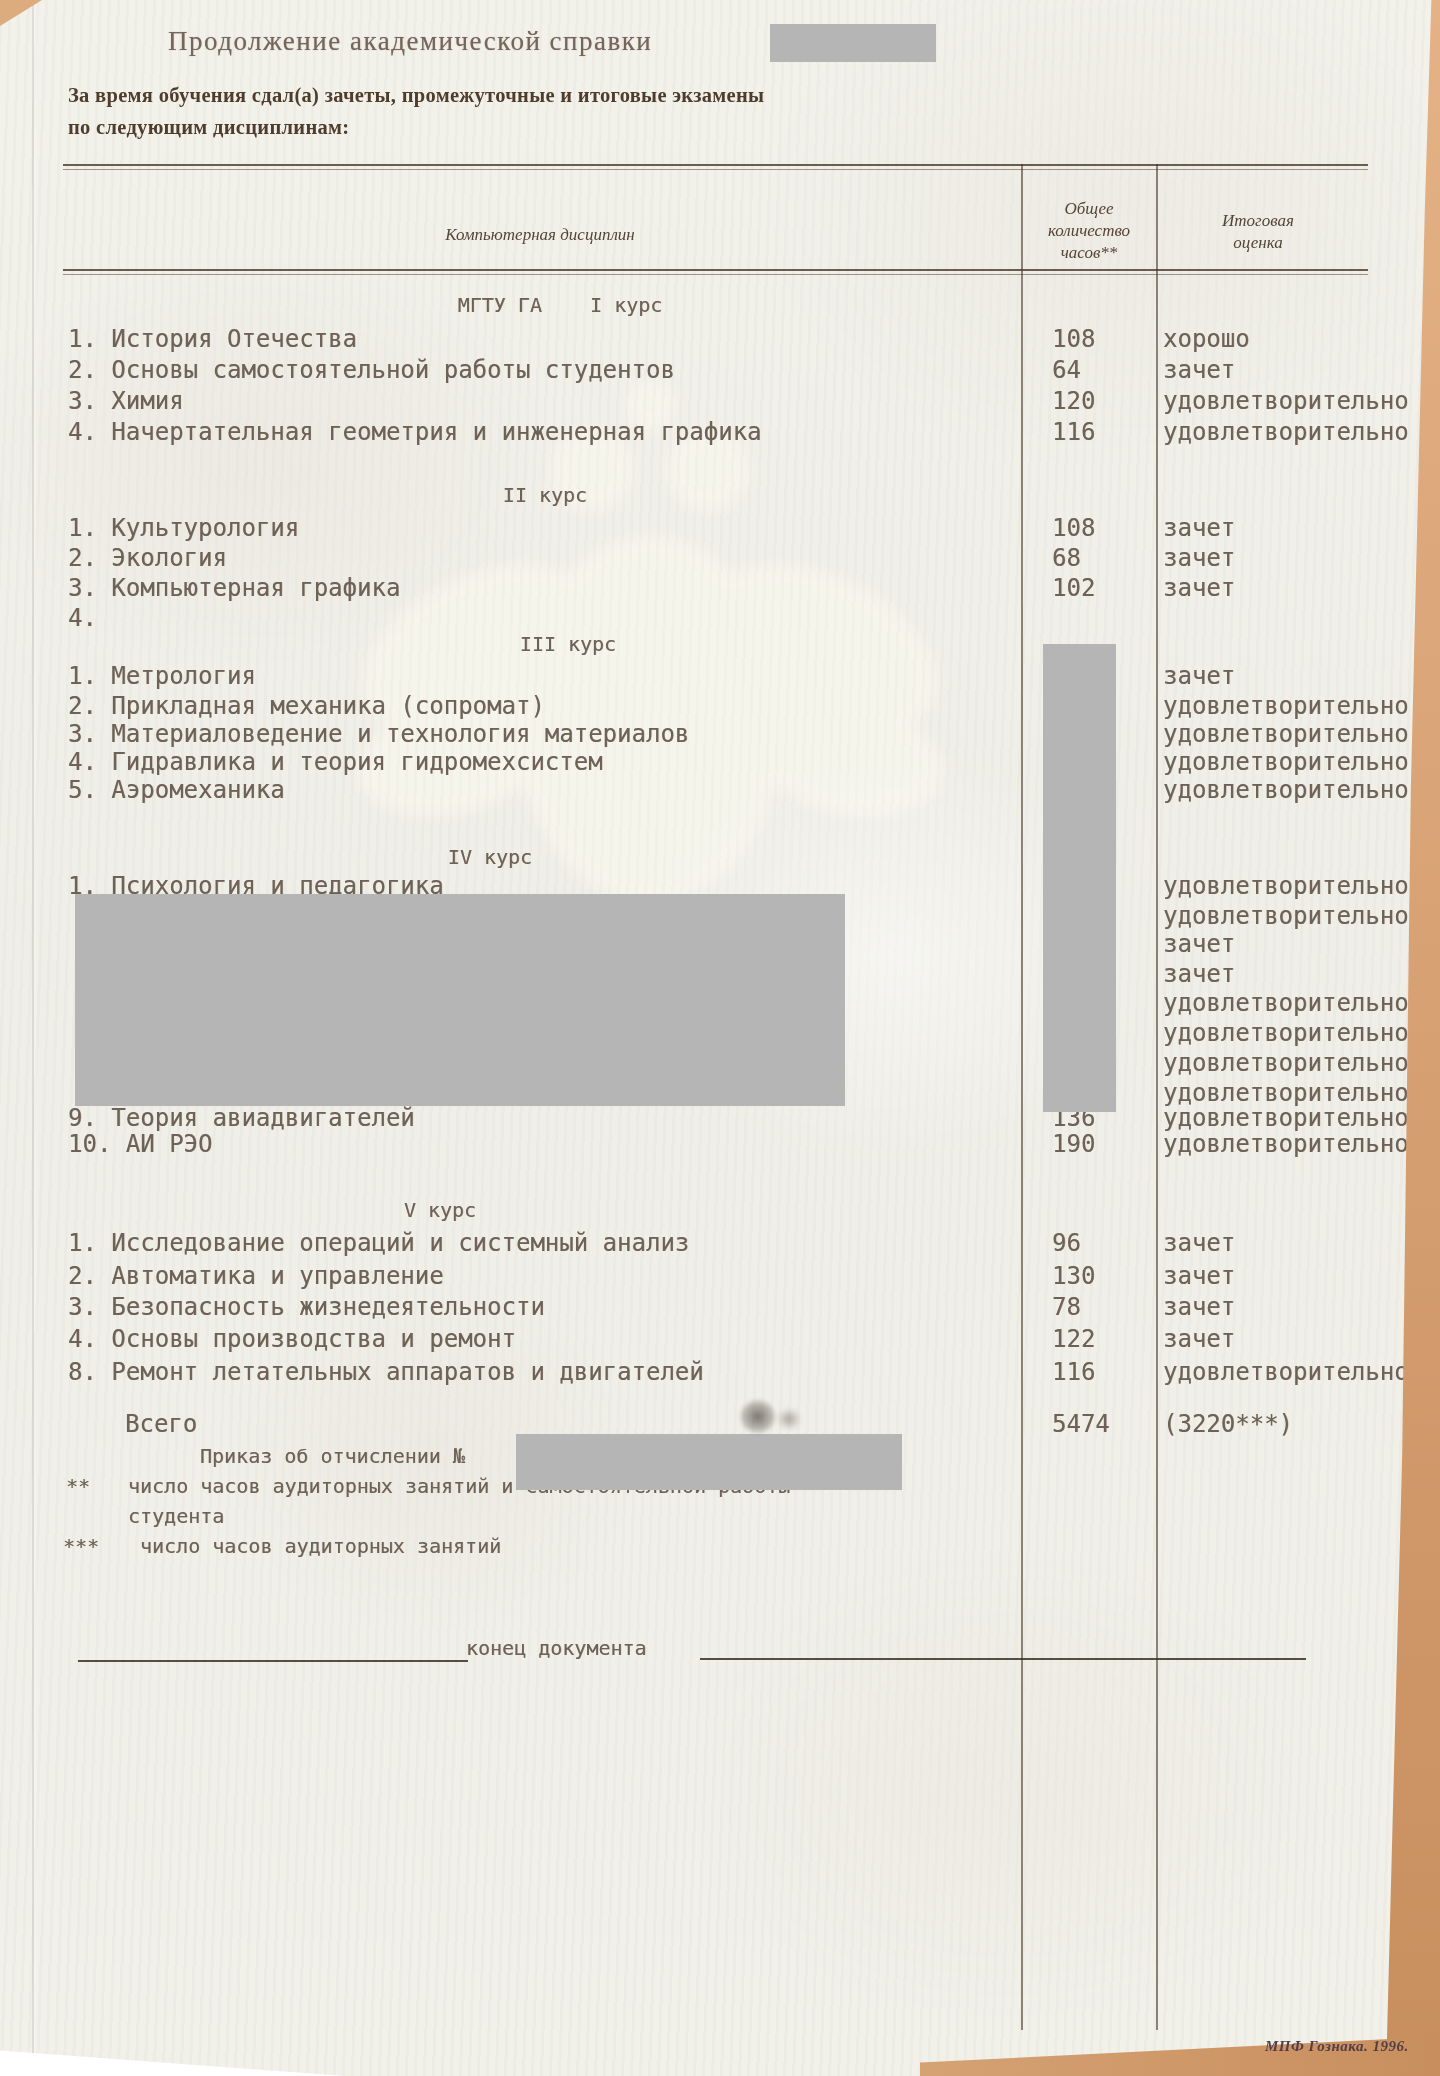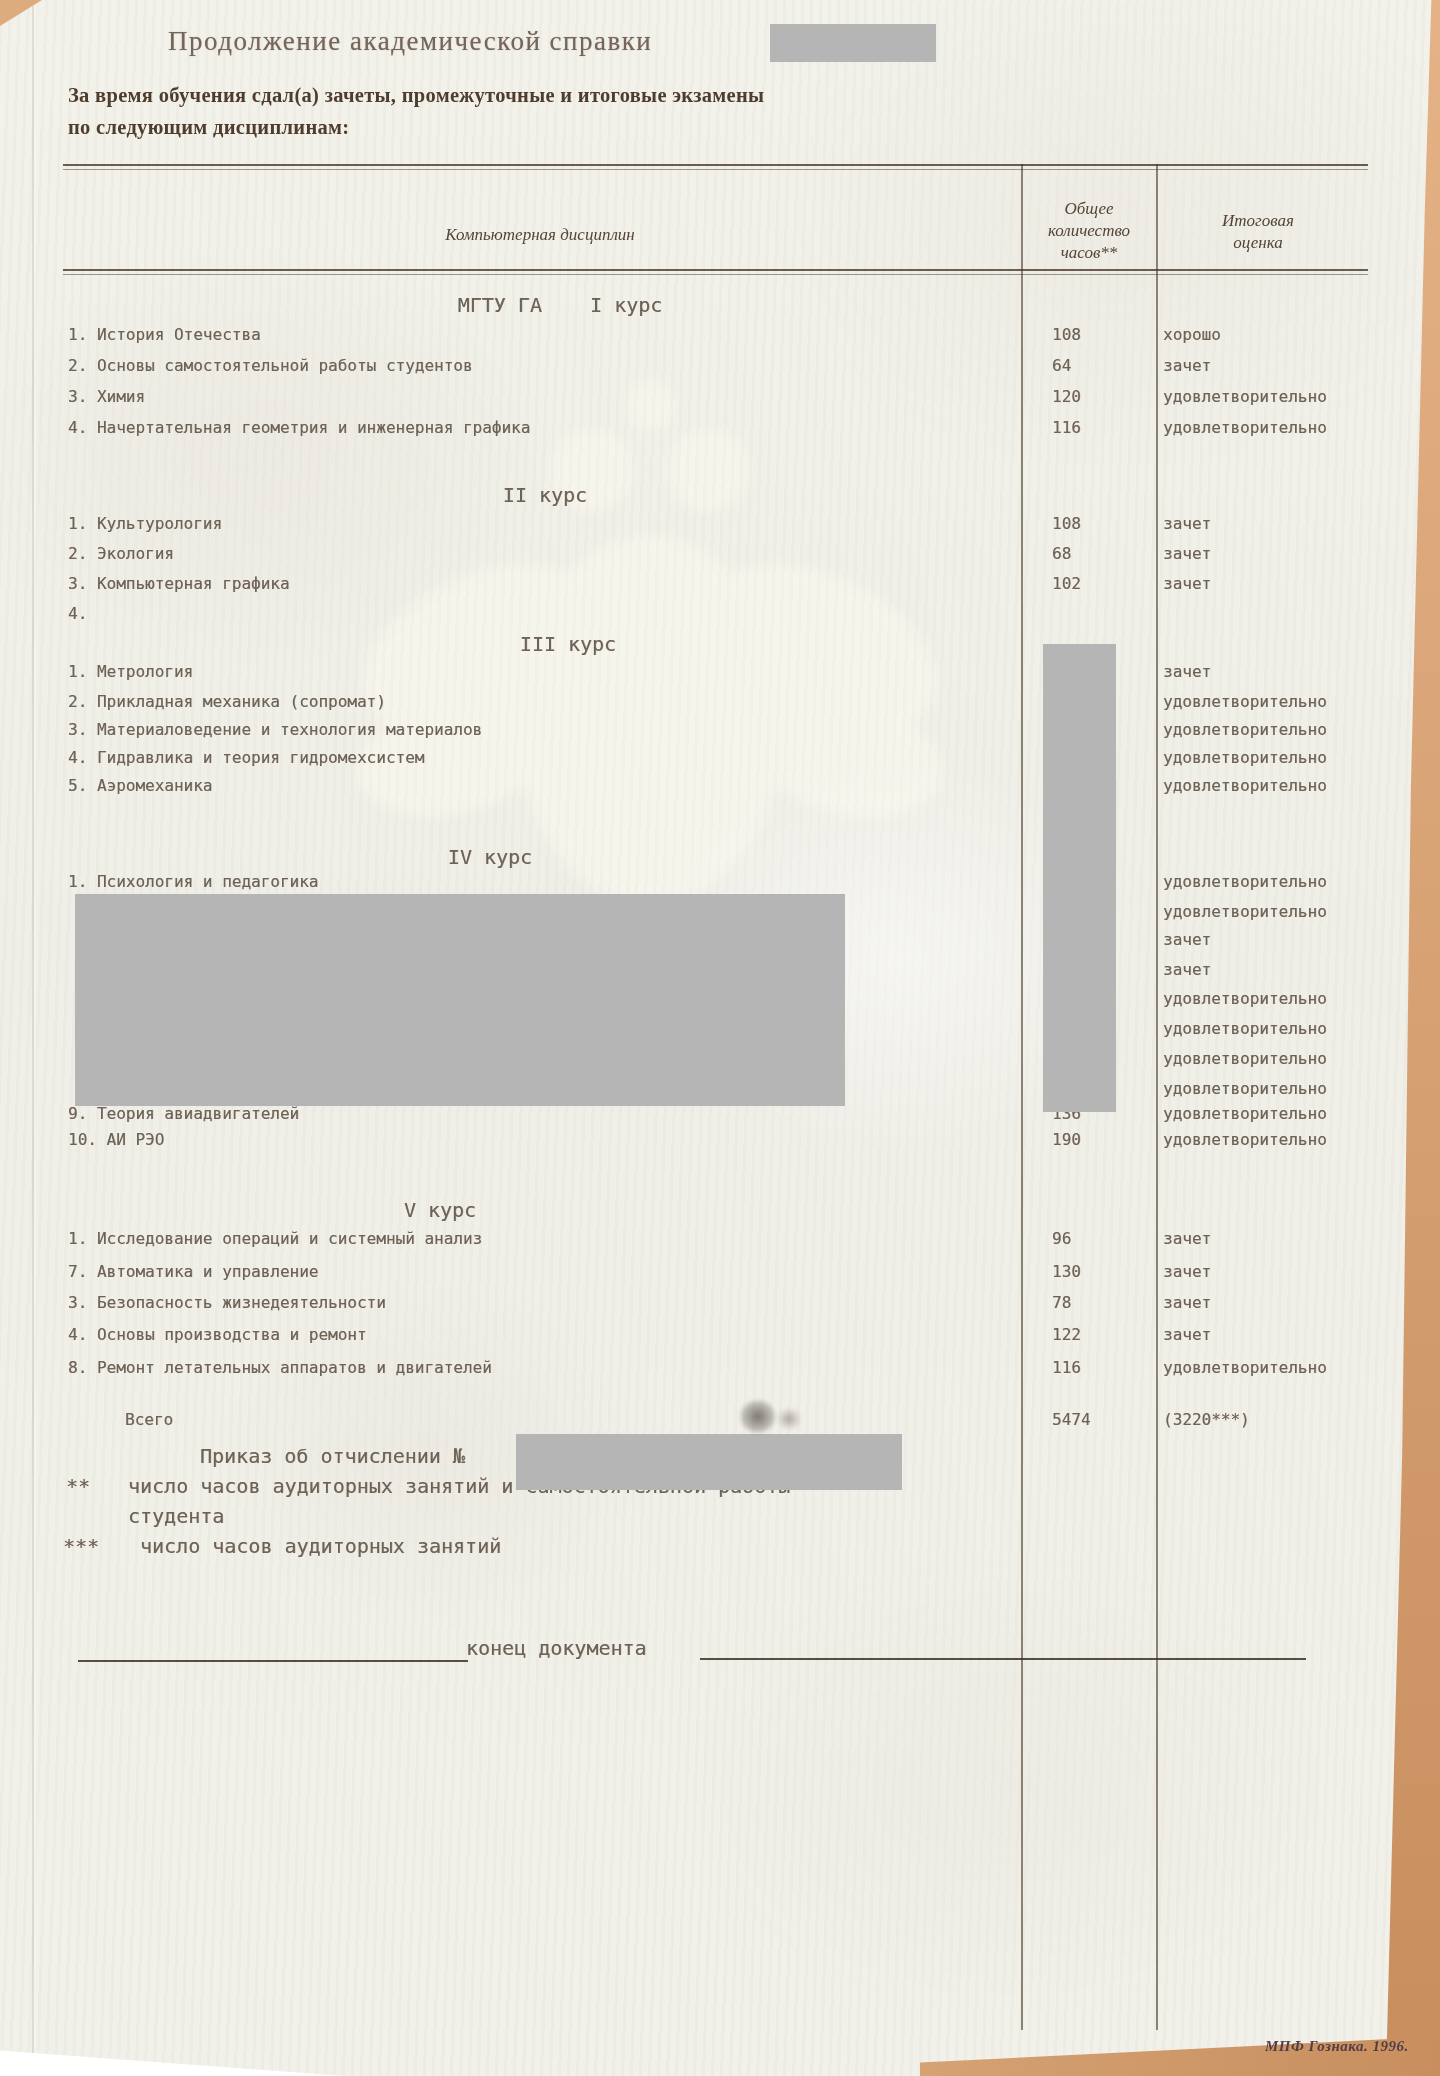--- a/index.html
+++ b/index.html
@@ -40,21 +40,21 @@
   .col-head{position:absolute;transform:translateX(-50%);z-index:4;text-align:center;
       font-family:"Liberation Serif",serif;font-style:italic;font-size:17px;color:#544437;line-height:22px;}
   .hline{position:absolute;left:63px;width:1305px;height:3px;z-index:3;
       border-top:2px solid rgba(72,57,42,.8);border-bottom:1px solid rgba(72,57,42,.5);}
   .vline{position:absolute;width:2px;z-index:3;background:rgba(72,57,42,.6);}
   .seg{position:absolute;height:2px;background:rgba(60,48,36,.85);z-index:4;}
   
   .typed{font-family:"DejaVu Sans Mono",monospace;color:#6e6156;
       text-shadow:.4px .4px .6px rgba(110,97,86,.5);}
   .sec-header{position:absolute;transform:translateX(-50%);z-index:4;font-size:20px;white-space:pre;padding-left:40px;}
-  .trow{position:absolute;left:63px;width:1322px;height:26px;z-index:4;font-size:16px;}
+  .trow{position:absolute;left:63px;width:1322px;height:26px;z-index:4;font-size:24px;}
   .trow .c-label{position:absolute;left:5px;top:0;white-space:pre;}
   .trow .c-hours{position:absolute;left:989px;top:0;}
   .trow .c-grade{position:absolute;left:1100px;top:0;}
   .trow.totals .c-label{left:62px;}
   .free-typed{position:absolute;z-index:4;font-size:20px;white-space:pre;}
   .redact{position:absolute;background:#b5b5b5;z-index:6;}
   .print-mark{position:absolute;left:1265px;top:2038px;z-index:9;font-family:"Liberation Serif",serif;
       font-weight:bold;font-size:15px;color:#533e46;letter-spacing:.5px;font-style:italic;}
 </style>
 </head>
@@ -227,21 +227,21 @@
     <span class="c-grade">удовлетворительно</span>
   </div>
 
   <div class="sec-header typed" style="left:420px;top:1198px">V курс</div>
   <div class="trow typed" style="top:1229px">
     <span class="c-label">1. Исследование операций и системный анализ</span>
     <span class="c-hours">96</span>
     <span class="c-grade">зачет</span>
   </div>
   <div class="trow typed" style="top:1262px">
-    <span class="c-label">7. Автоматика и управление</span>
+    <span class="c-label">2. Автоматика и управление</span>
     <span class="c-hours">130</span>
     <span class="c-grade">зачет</span>
   </div>
   <div class="trow typed" style="top:1293px">
     <span class="c-label">3. Безопасность жизнедеятельности</span>
     <span class="c-hours">78</span>
     <span class="c-grade">зачет</span>
   </div>
   <div class="trow typed" style="top:1325px">
     <span class="c-label">4. Основы производства и ремонт</span>

